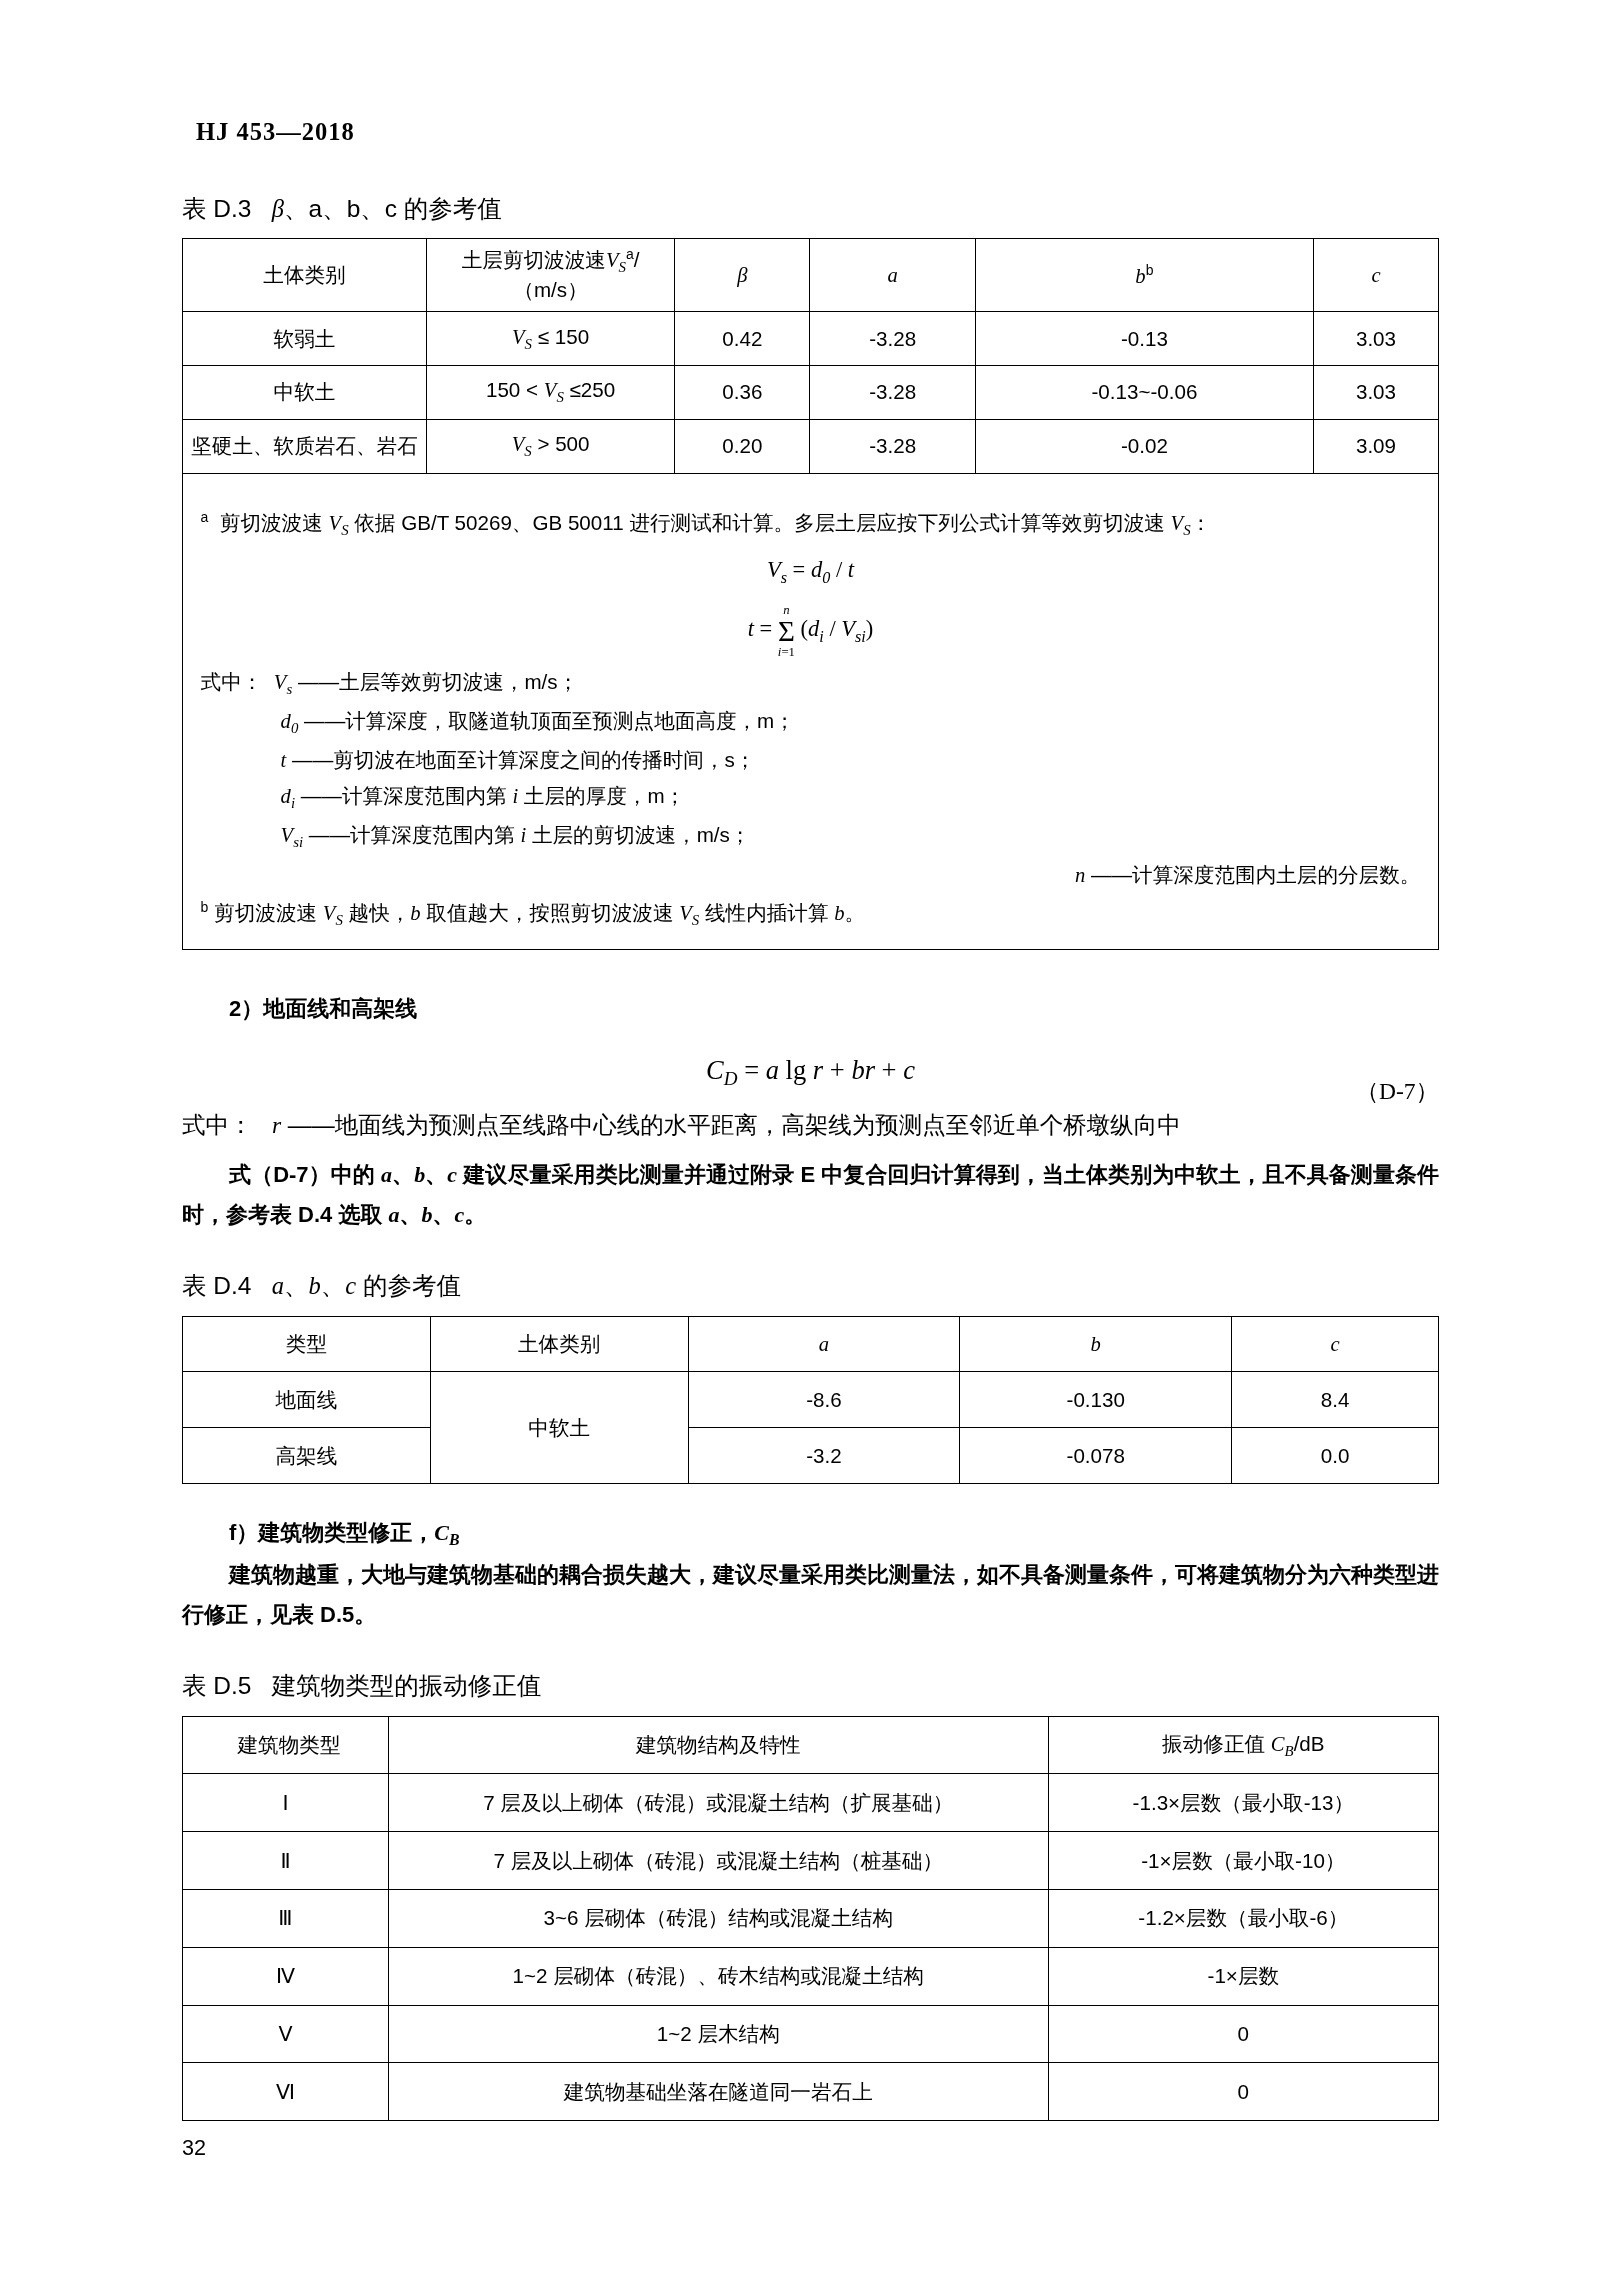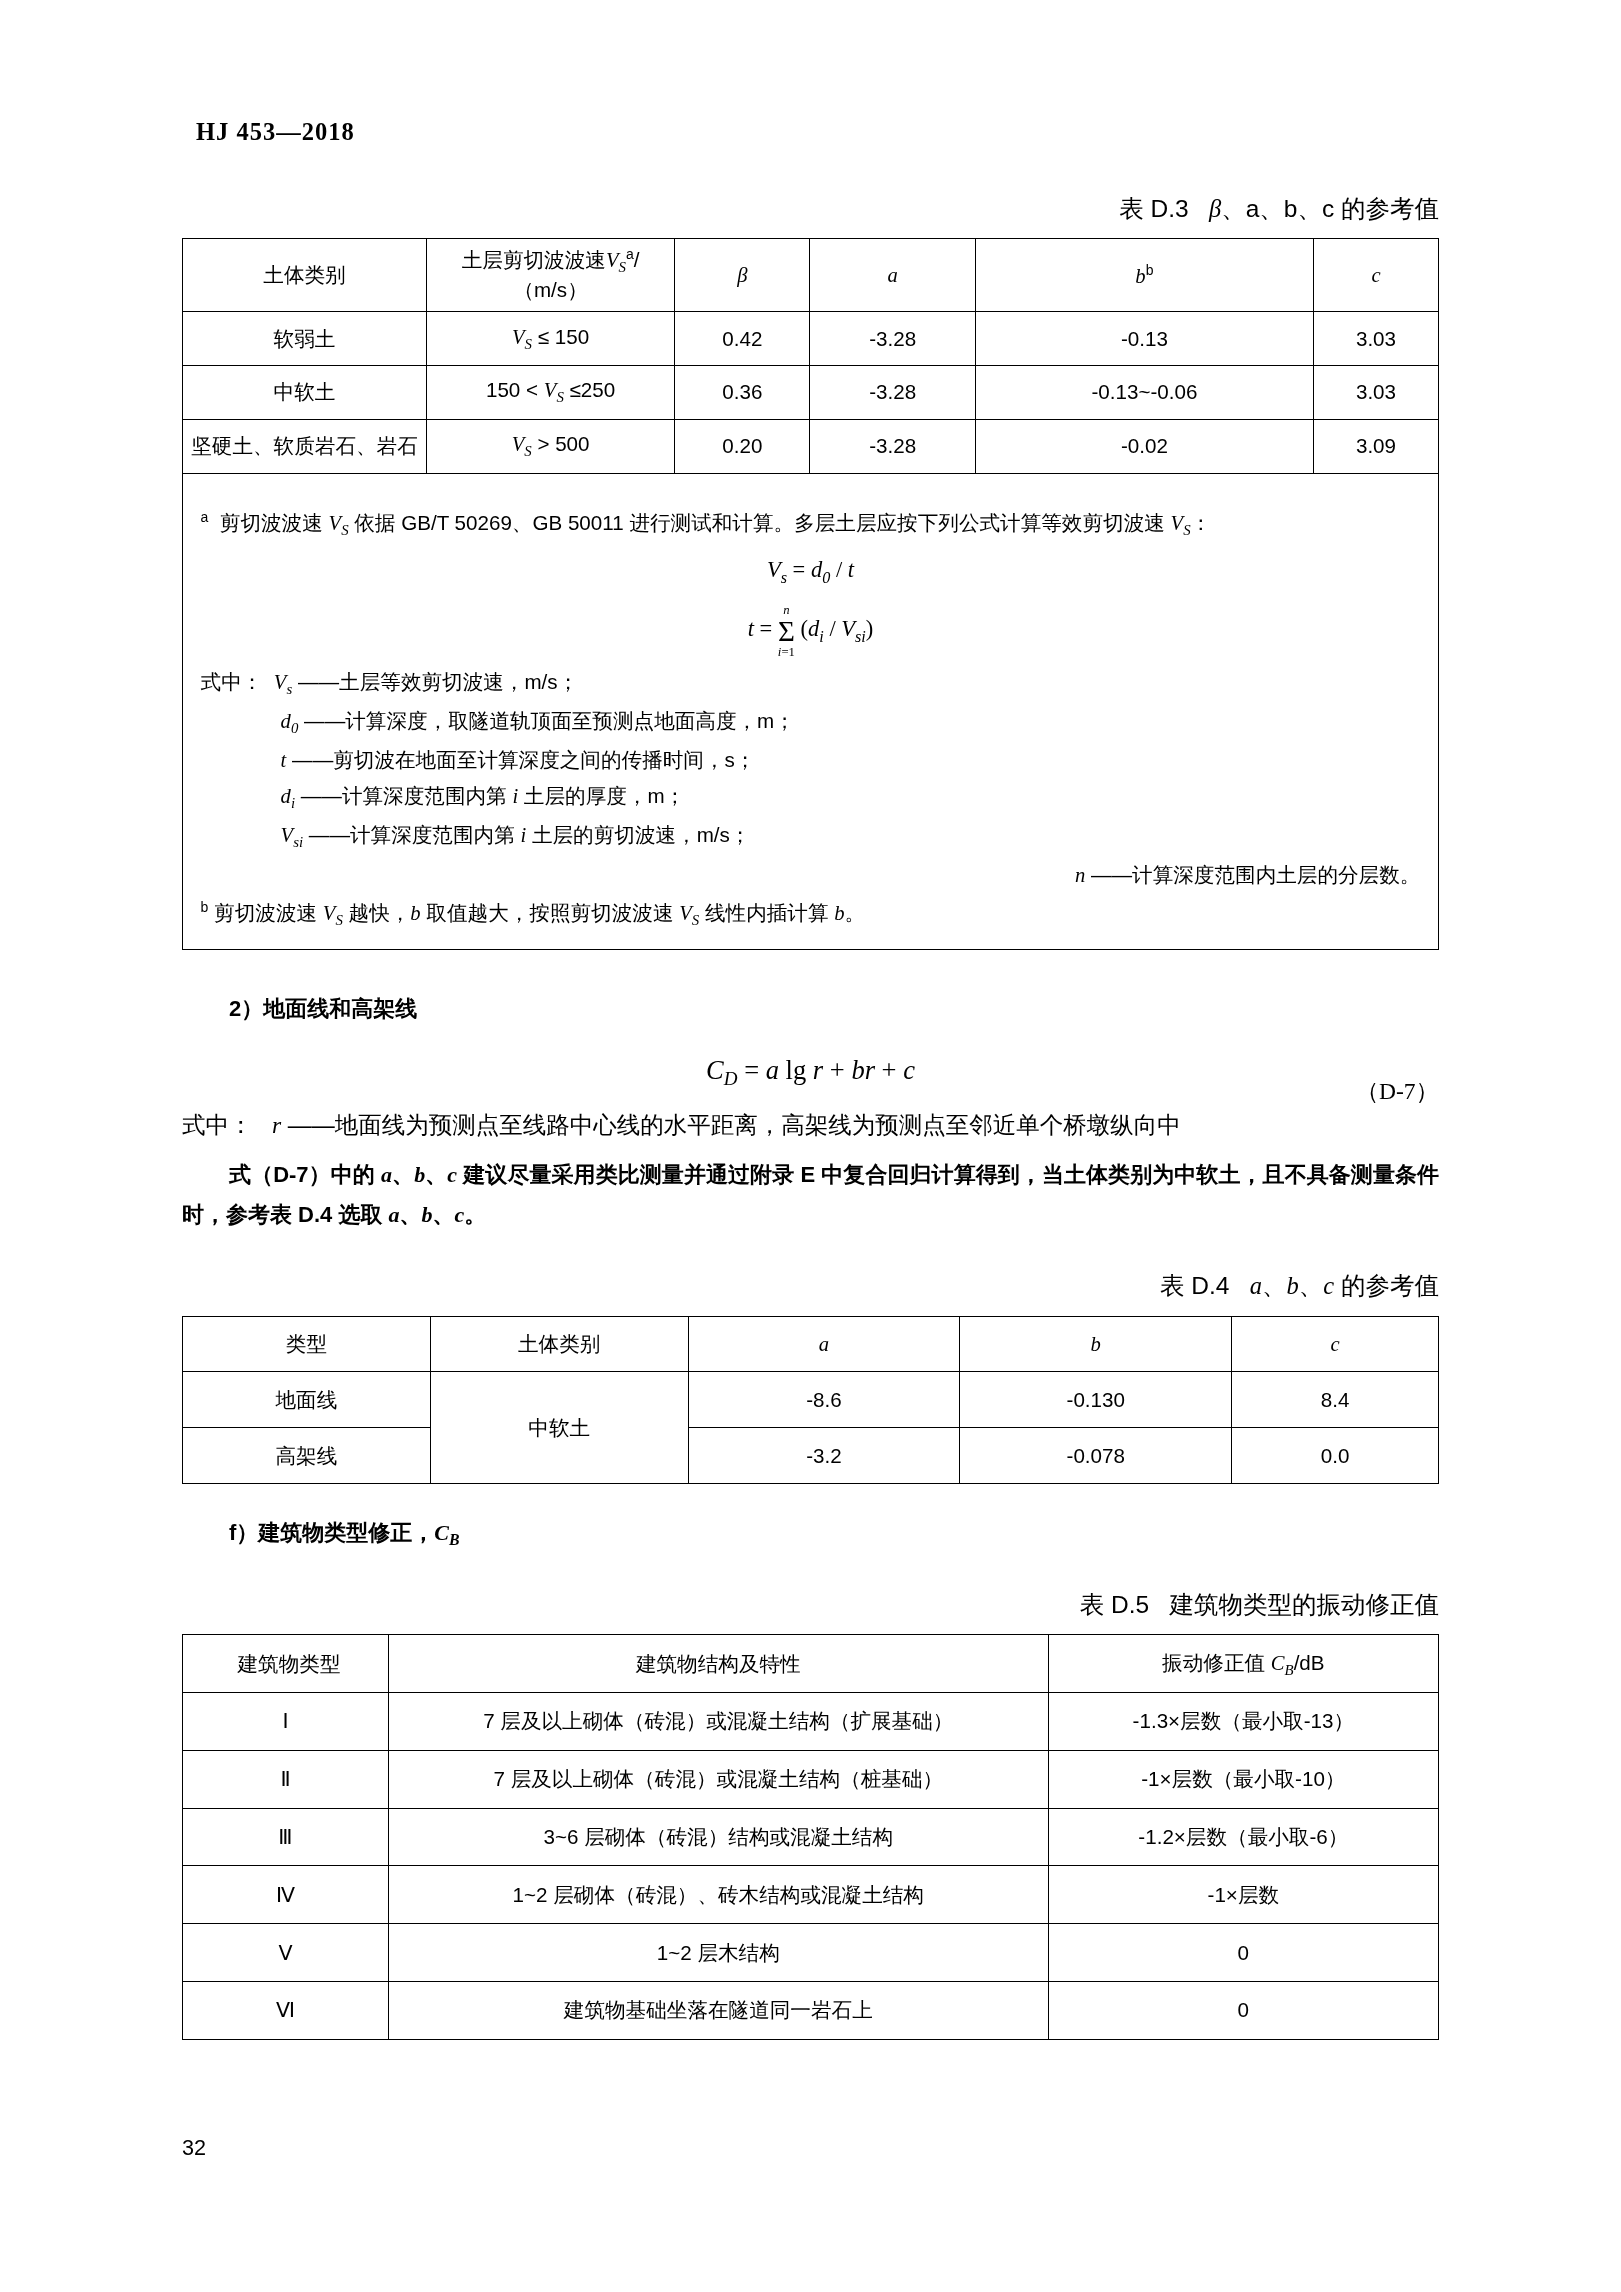--- a/index.html
+++ b/index.html
@@ -30,21 +30,21 @@
     letter-spacing: 1px;
     font-weight: 600;
   }
   .content {
     position: absolute;
     top: 176px;
     left: 182px;
     width: 1257px;
   }
   .tbl-caption {
-    text-align: right;
+    text-align: left;
     font-family: "Liberation Sans", sans-serif;
     font-size: 24.5px;
     margin: 15.7px 0 13.7px 0;
     font-weight: 400;
   }
   .tbl-caption .it { font-family: "Liberation Serif", serif; font-style: italic; }
   table {
     border-collapse: collapse;
     width: 100%;
     font-family: "Liberation Sans", sans-serif;
@@ -274,20 +274,21 @@
         <td>-3.2</td>
         <td>-0.078</td>
         <td>0.0</td>
       </tr>
     </tbody>
       </table>
 
     <div class="body-para indent2" style="margin-top:29px;">
       f）建筑物类型修正，<span class="it">C</span><span class="sub">B</span>
     </div>
+    <div class="body-para indent2" style="margin-top:0;">建筑物越重，大地与建筑物基础的耦合损失越大，建议尽量采用类比测量法，如不具备测量条件，可将建筑物分为六种类型进行修正，见表 D.5。</div>
 
     <div class="tbl-caption" style="margin-top:33px;">
       <span>表 D.5</span>
       &nbsp;&nbsp;<span>建筑物类型的振动修正值</span>
     </div>
 
     <table class="t5">
       <tbody>
           <tr>
         <td style="width:186px;padding-left:13px;">建筑物类型</td>

